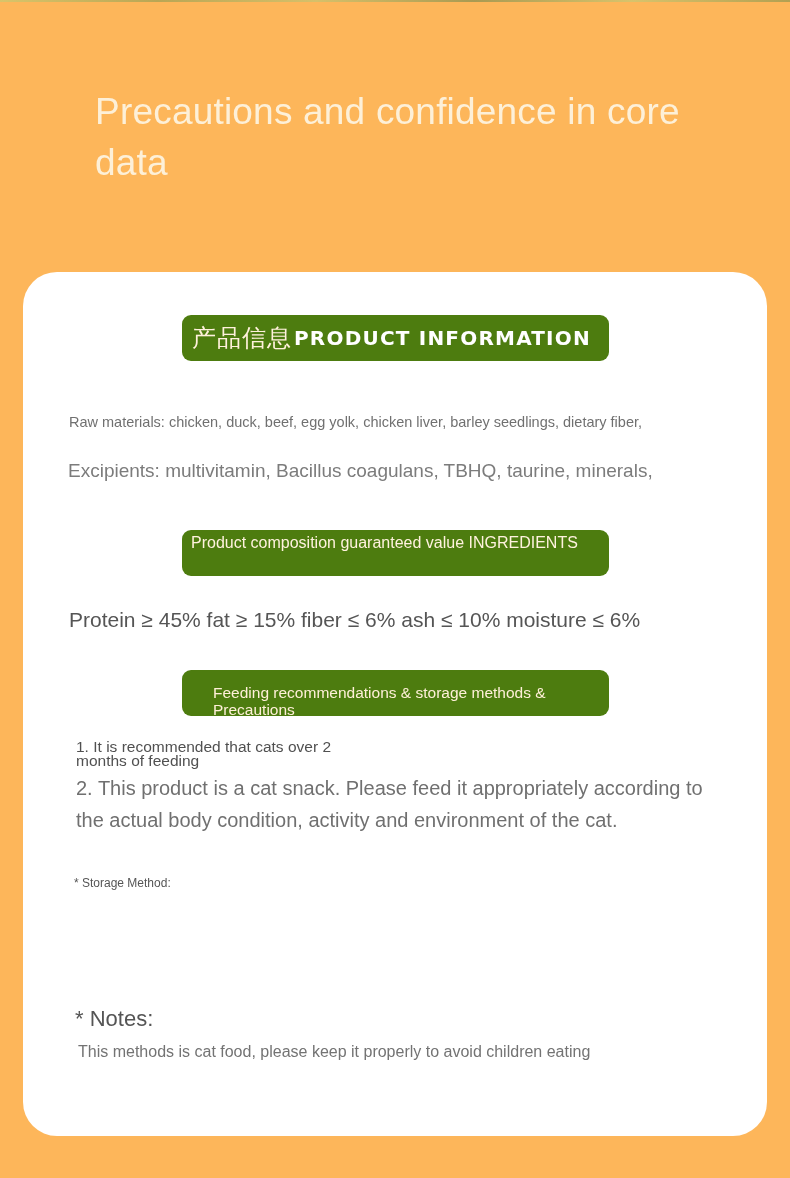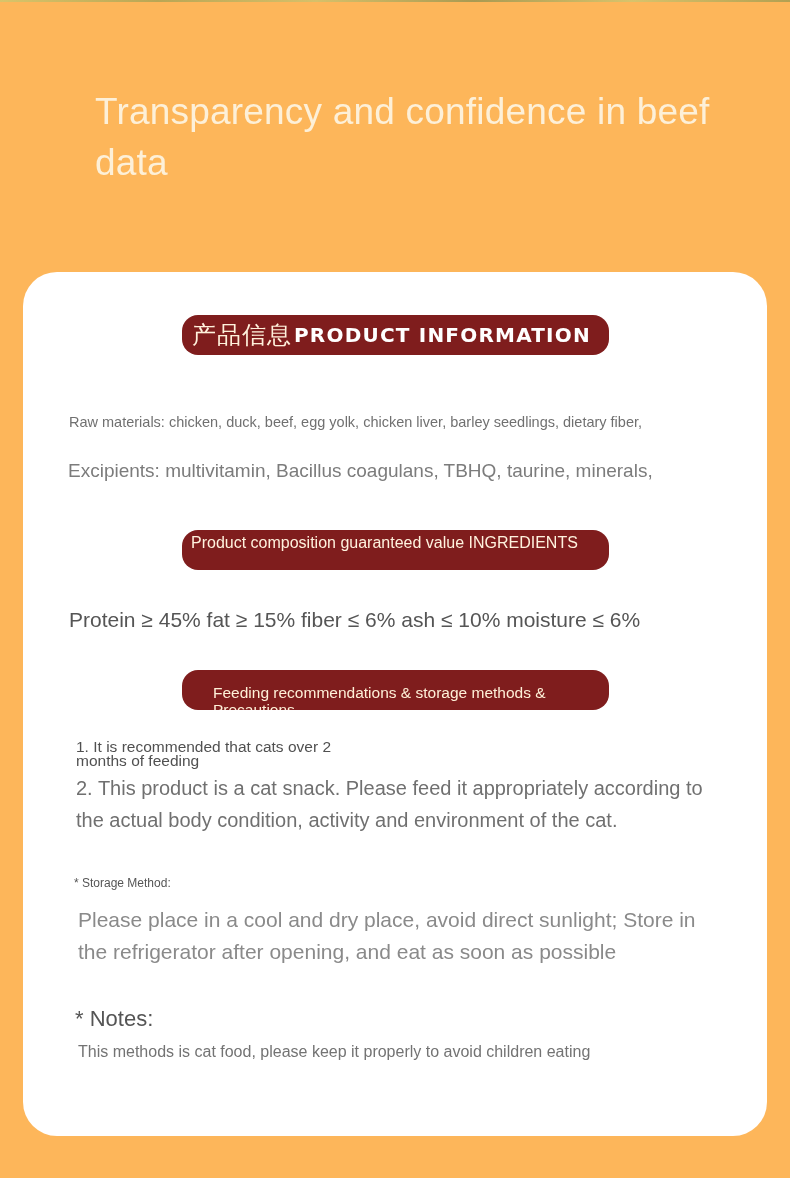--- a/index.html
+++ b/index.html
@@ -48,23 +48,23 @@
       top: 272px;
       width: 744px;
       height: 864px;
       background: #ffffff;
       border-radius: 34px;
     }
     .pill {
       position: absolute;
       left: 182px;
       width: 427px;
-      height: 40px;
-      background: #7f1d1d;
-      border-radius: 16px;
+      height: 46px;
+      background: #4d7c0f;
+      border-radius: 9px;
       color: #fff3e2;
       overflow: hidden;
     }
     .pill-1 {
       top: 315px;
       display: flex;
       align-items: center;
       padding-left: 10px;
     }
     .pill-1 .cn {
@@ -156,21 +156,21 @@
       font-size: 16px;
       color: #737373;
     }
   </style>
 </head>
 <body>
 
 <div class="page">
   <div class="top-strip"></div>
 
-  <h1 class="hero-title">Transparency and confidence in beef data</h1>
+  <h1 class="hero-title">Precautions and confidence in core data</h1>
 
   <div class="card"></div>
 
   <div class="pill pill-1">
     <span class="cn">产品信息</span>
     <span class="en">PRODUCT INFORMATION</span>
   </div>
 
   <div class="text excip">Excipients: multivitamin, Bacillus coagulans, TBHQ, taurine, minerals,</div>
   <div class="text raw">Raw materials: chicken, duck, beef, egg yolk, chicken liver, barley seedlings, dietary fiber,</div>
@@ -178,17 +178,16 @@
   <div class="pill pill-2">Product composition guaranteed value INGREDIENTS</div>
 
   <div class="text guar">Protein ≥ 45% fat ≥ 15% fiber ≤ 6% ash ≤ 10% moisture ≤ 6%</div>
 
   <div class="pill pill-3">Feeding recommendations &amp; storage methods &amp; Precautions</div>
 
   <div class="text feed1">1. It is recommended that cats over 2 months of feeding</div>
   <div class="text feed2">2. This product is a cat snack. Please feed it appropriately according to the actual body condition, activity and environment of the cat.</div>
 
   <div class="text storage-h">* Storage Method:</div>
-  <div class="text storage-b">Please place in a cool and dry place, avoid direct sunlight; Store in the refrigerator after opening, and eat as soon as possible</div>
 
   <div class="text notes-h">* Notes:</div>
   <div class="text notes-b">This methods is cat food, please keep it properly to avoid children eating</div>
 </div>
 
 </body></html>

